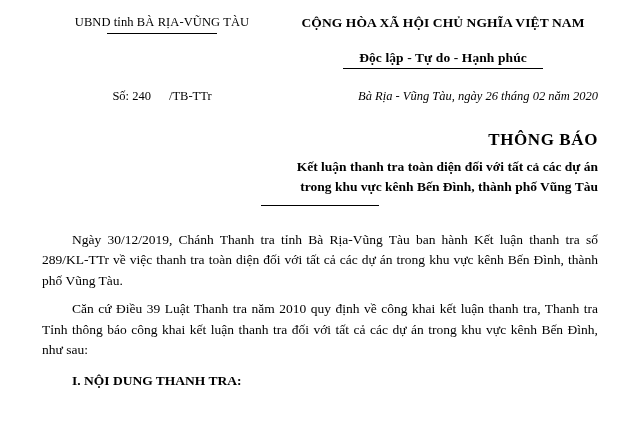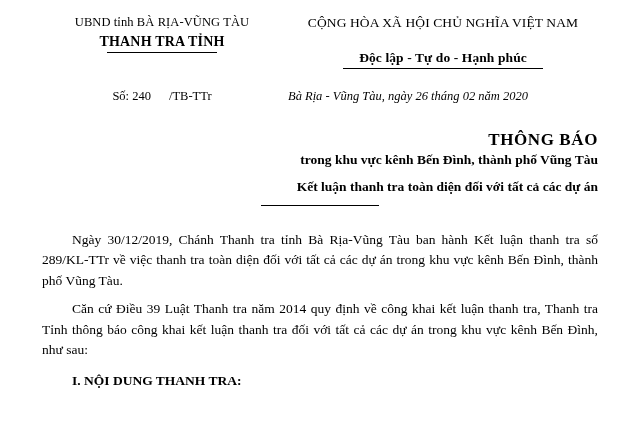--- a/index.html
+++ b/index.html
@@ -49,21 +49,21 @@
   }
   .rule {
     height: 1px;
     background: #000;
     margin: 2px auto 0 auto;
   }
   .rule-left { width: 110px; }
   .rule-motto { width: 200px; }
   .country {
     font-size: 13.5px;
-    font-weight: normal;
+    font-weight: bold;
     line-height: 1.35;
     letter-spacing: 0.1px;
   }
   .motto {
     font-size: 13.5px;
     font-weight: bold;
     margin-top: 18px;
     letter-spacing: 0.1px;
   }
   .subheader {
@@ -78,21 +78,21 @@
     text-align: center;
     font-size: 12.5px;
     padding-left: 6px;
   }
   .numbering .num-gap {
     display: inline-block;
     width: 18px;
   }
   .place-date {
     width: 310px;
-    text-align: left;
+    text-align: right;
     font-size: 12.5px;
     font-style: italic;
   }
   .title-block {
     margin-top: 26px;
     text-align: right;
   }
   .doc-title {
     font-size: 17px;
     font-weight: bold;
@@ -128,43 +128,42 @@
   }
 </style>
 </head>
 <body>
 
 <div class="page">
 
   <div class="header">
     <div class="header-left">
       <div class="org-name">UBND tỉnh BÀ RỊA-VŨNG TÀU</div>
-      <div class="org-unit">THANH TRA TỈNH</div>
       <div class="rule rule-left"></div>
     </div>
     <div class="header-right">
       <div class="country">CỘNG HÒA XÃ HỘI CHỦ NGHĨA VIỆT NAM</div>
       <div class="motto">Độc lập - Tự do - Hạnh phúc</div>
       <div class="rule rule-motto"></div>
     </div>
   </div>
 
   <div class="subheader">
     <div class="numbering">
       <span>Số: 240</span><span class="num-gap"></span><span>/TB-TTr</span>
     </div>
     <div class="place-date">Bà Rịa - Vũng Tàu, ngày 26 tháng 02 năm 2020</div>
   </div>
 
   <div class="title-block">
     <div class="doc-title">THÔNG BÁO</div>
+    <div class="doc-subtitle">Kết luận thanh tra toàn diện đối với tất cả các dự án</div>
     <div class="doc-subtitle" style="margin-top:0;">trong khu vực kênh Bến Đình, thành phố Vũng Tàu</div>
-    <div class="doc-subtitle">Kết luận thanh tra toàn diện đối với tất cả các dự án</div>
     <div class="title-rule"></div>
   </div>
 
   <div class="body-text">
     <p>Ngày 30/12/2019, Chánh Thanh tra tỉnh Bà Rịa-Vũng Tàu ban hành Kết luận thanh tra số 289/KL-TTr về việc thanh tra toàn diện đối với tất cả các dự án trong khu vực kênh Bến Đình, thành phố Vũng Tàu.</p>
-    <p>Căn cứ Điều 39 Luật Thanh tra năm 2014 quy định về công khai kết luận thanh tra, Thanh tra Tỉnh thông báo công khai kết luận thanh tra đối với tất cả các dự án trong khu vực kênh Bến Đình, như sau:</p>
+    <p>Căn cứ Điều 39 Luật Thanh tra năm 2010 quy định về công khai kết luận thanh tra, Thanh tra Tỉnh thông báo công khai kết luận thanh tra đối với tất cả các dự án trong khu vực kênh Bến Đình, như sau:</p>
     <div class="section-heading">I. NỘI DUNG THANH TRA:</div>
   </div>
 
 </div>
 
 </body></html>

